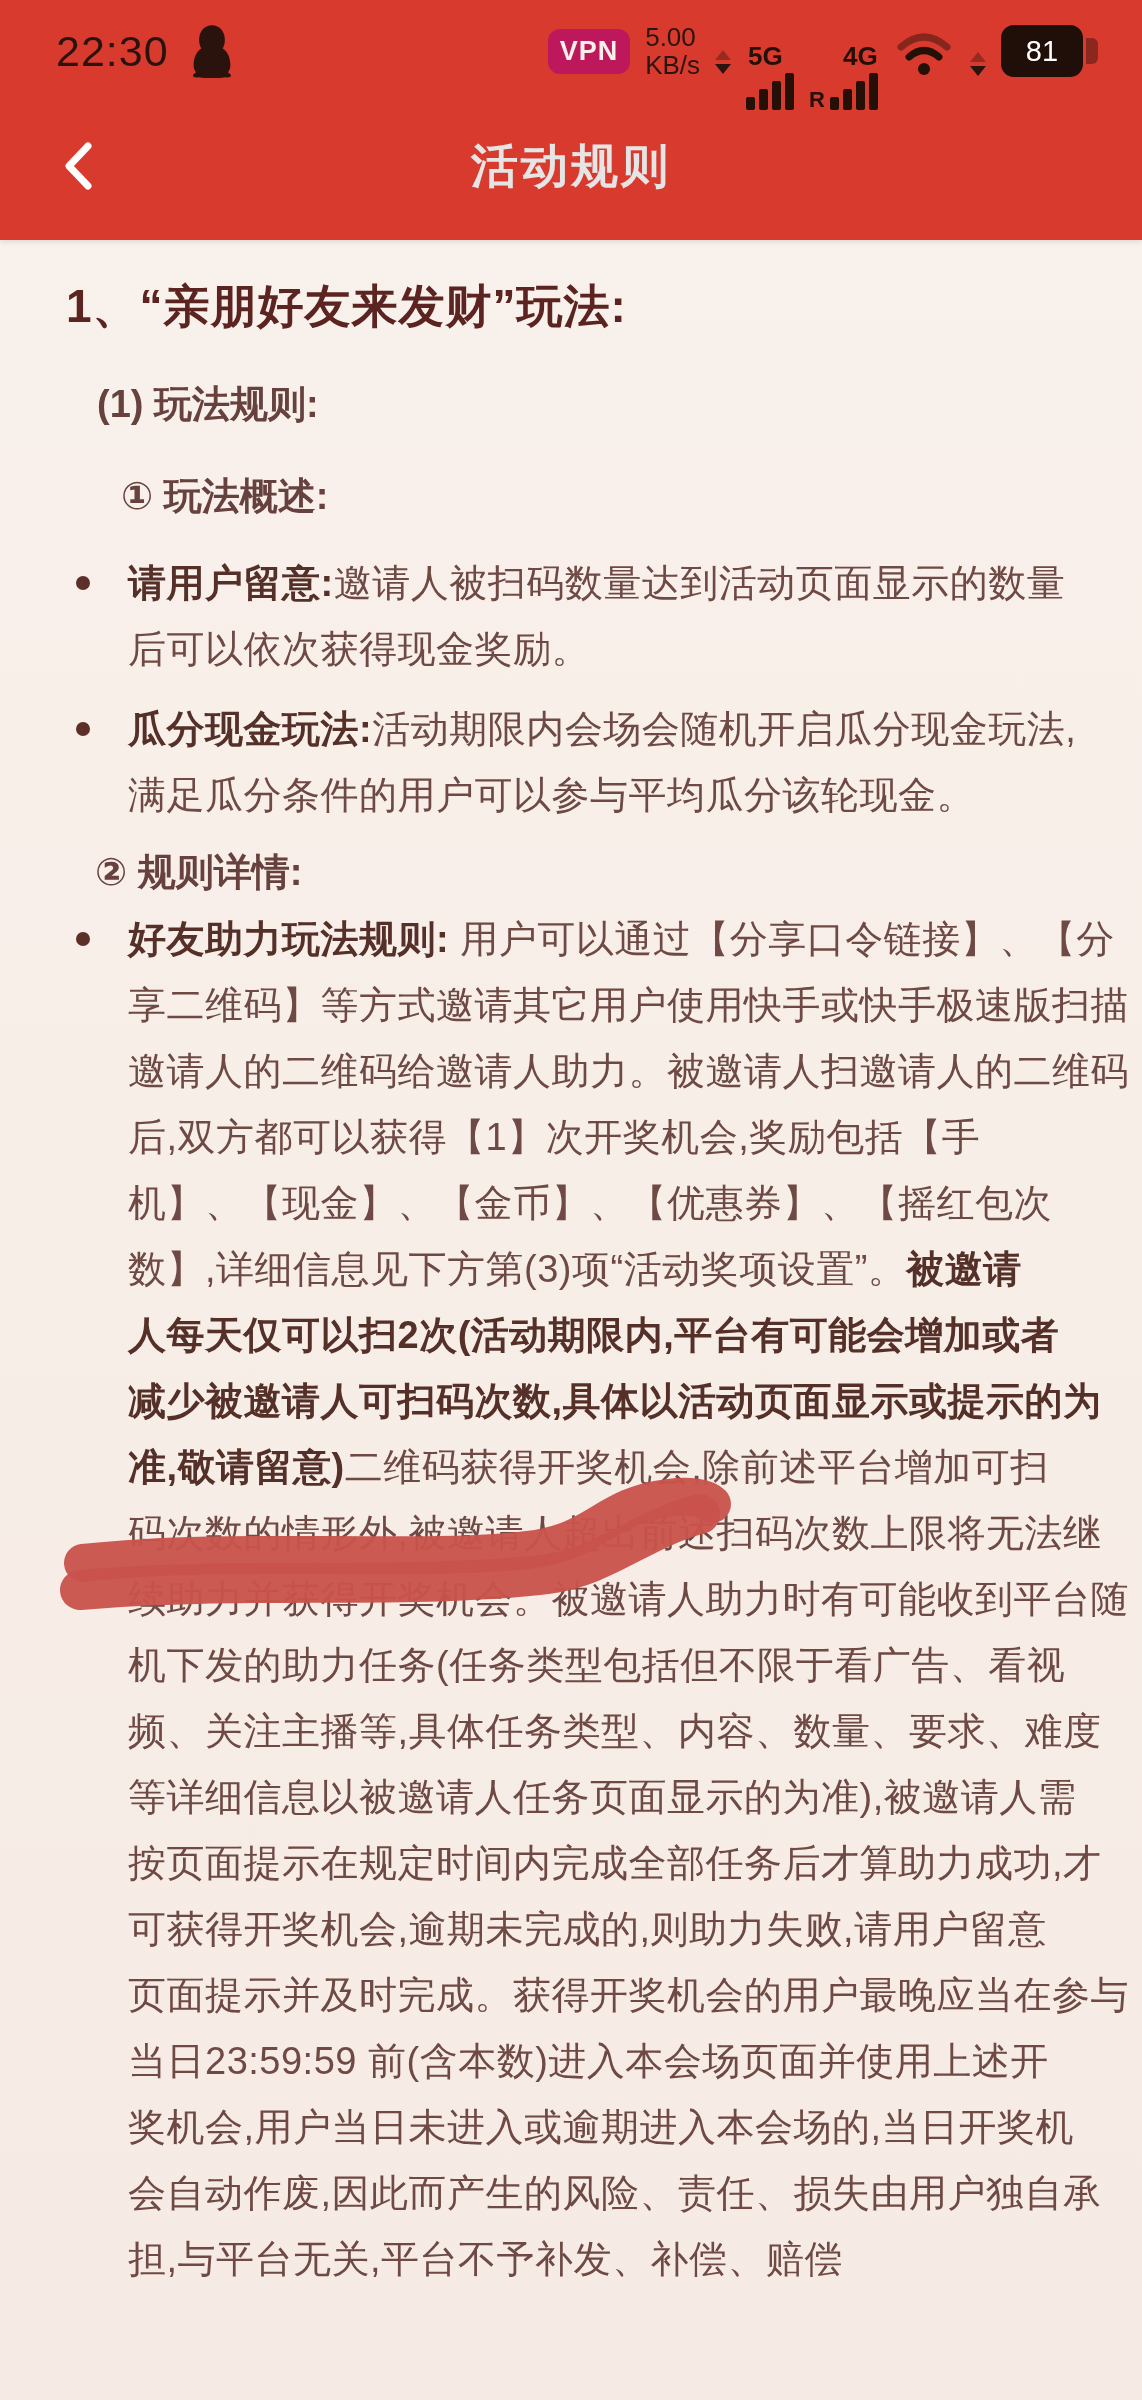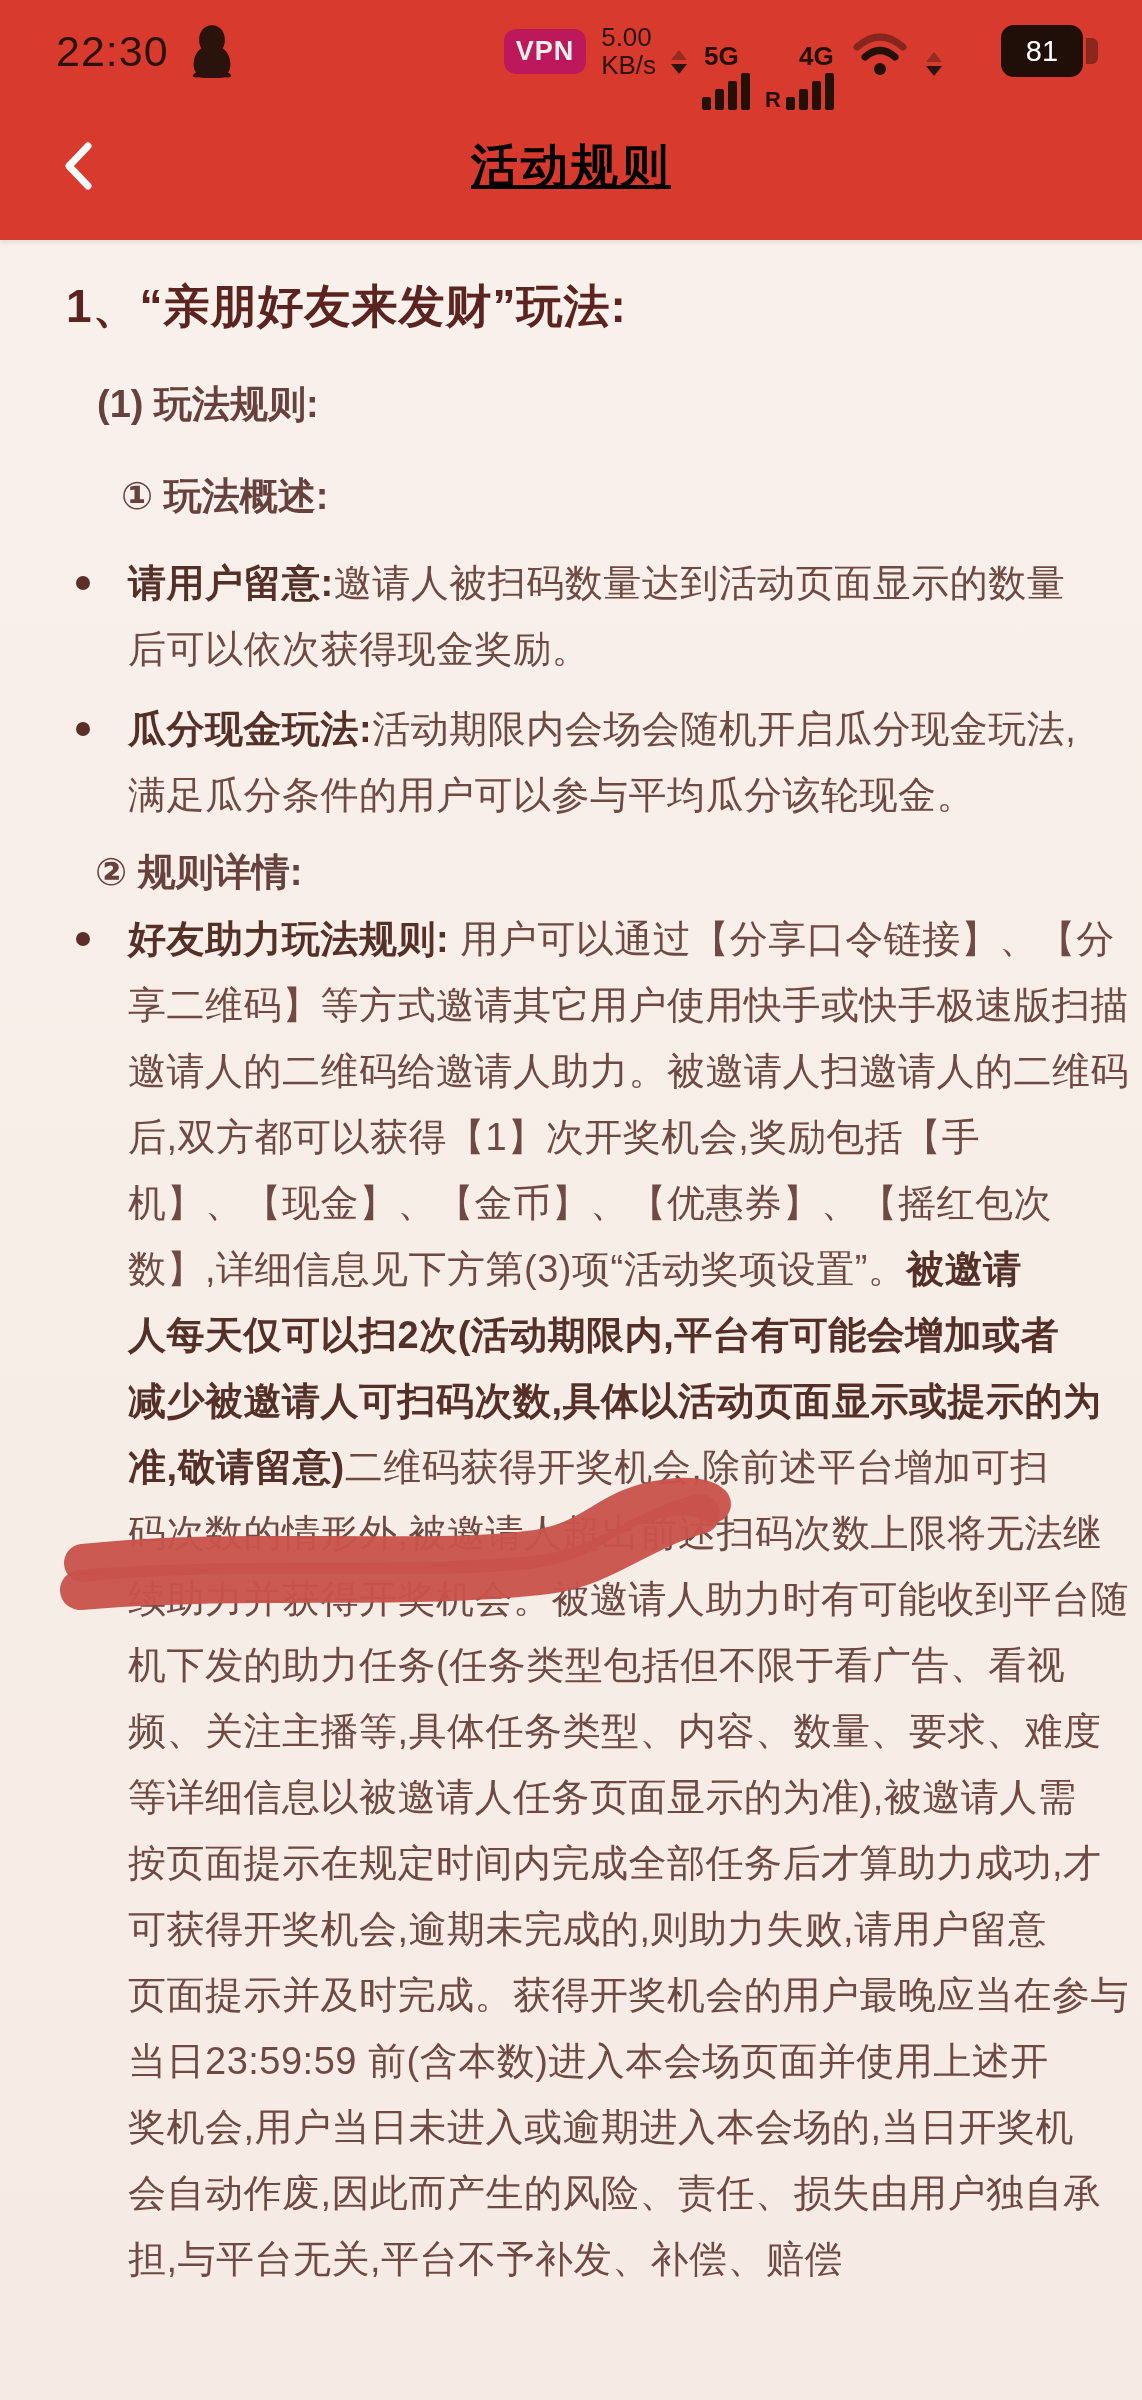--- a/index.html
+++ b/index.html
@@ -30,29 +30,29 @@
   .tri.up   { border-bottom: 10px solid rgba(42,20,14,.38); }
   .tri.down { border-top: 10px solid #2a140e; }
   .sig { display: flex; flex-direction: column; align-items: flex-start; }
   .sig-label { font-size: 26px; font-weight: 700; color: #241007; margin-left: 2px; margin-top: 48px; }
   .bars { display: flex; align-items: flex-end; gap: 4px; height: 38px; }
   .bars i { display: block; width: 9px; background: #241007; border-radius: 2px; }
   .bars i:nth-child(1){height:13px} .bars i:nth-child(2){height:21px}
   .bars i:nth-child(3){height:29px} .bars i:nth-child(4){height:37px}
   .bars-row { display: flex; align-items: flex-end; gap: 5px; }
   .r-label { font-size: 22px; font-weight: 700; color: #241007; line-height: 20px; }
-  .battery { position: relative; display: flex; align-items: center; margin-left: 44px; }
+  .battery { position: relative; display: flex; align-items: center; }
   .battery .shell {
     background: #200e08; color: #ffffff; font-size: 29px; border-radius: 13px;
     min-width: 82px; height: 52px; display: flex; align-items: center; justify-content: center;
   }
   .battery .nub { display:block; width: 12px; height: 26px; background: rgba(32,14,8,.42); border-radius: 0 6px 6px 0; margin-left: 3px; }
   .nav-bar { position: relative; height: 148px; display: flex; align-items: center; justify-content: center; }
   .back-btn { position: absolute; left: 48px; top: 50%; transform: translateY(-50%); width: 60px; height: 70px; display: flex; align-items: center; justify-content: center; cursor: pointer; }
-  .nav-title { color: #000000; font-size: 47px; font-weight: 700; letter-spacing: 3px; text-decoration: underline; }
+  .nav-title { color: #e5e5e5; font-size: 47px; font-weight: 700; letter-spacing: 3px; }
 
   
   .content { position: relative; }
   .h1 { margin: 36px 0 0 66px; font-size: 46px; line-height: 60px; font-weight: 700; color: #5c2420; letter-spacing: 1px; white-space: pre; }
   .sub { font-size: 38px; line-height: 52px; font-weight: 600; color: #66413d; white-space: pre; }
   .sub1 { margin: 42px 12px 0 97px; }
   .sub2 { margin: 40px 0 0 121px; }
   .sub3 { margin: 18px 0 0 95px; }
   .rules-list { margin-top: 28px; }
   .bullet { position: relative; padding-left: 128px; margin-bottom: 14px; }

